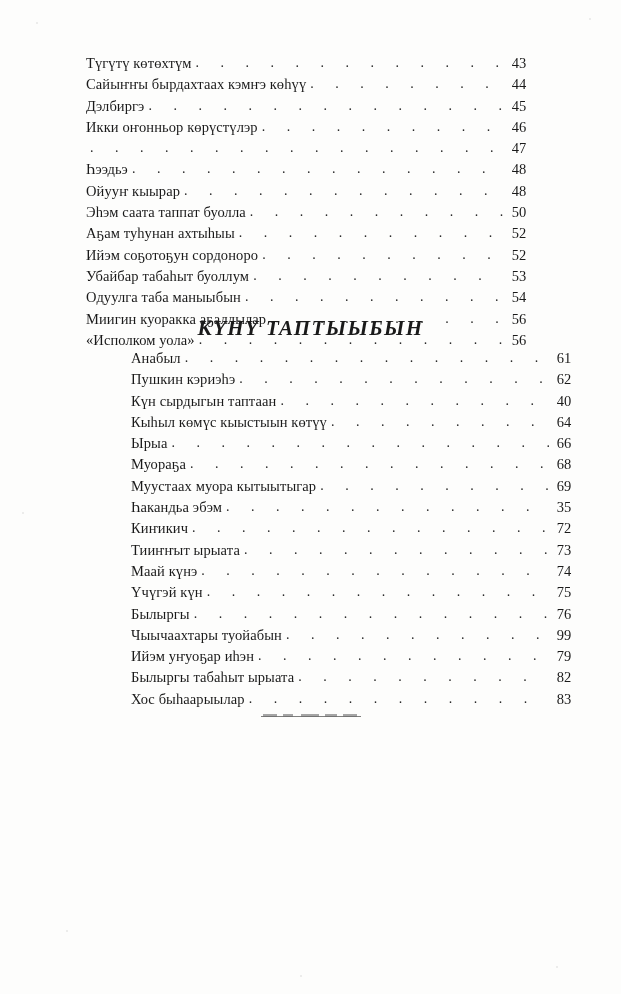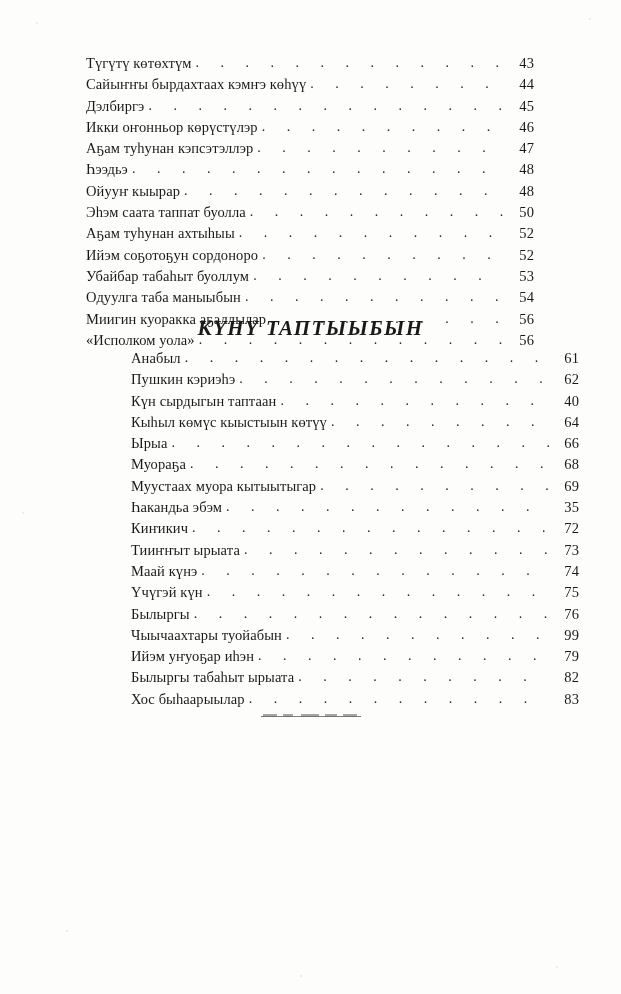--- a/index.html
+++ b/index.html
@@ -59,21 +59,21 @@
     padding: 0 4px;
     letter-spacing: 9px;
     font-size: 14px;
     color: #2a2a2a;
     position: relative;
     top: -1px;
   }
   .entry .page-num {
     flex: 0 0 auto;
     width: 30px;
-    text-align: right;
+    text-align: center;
     font-size: 14.5px;
   }
   .section-heading {
     text-align: center;
     font-size: 21px;
     font-weight: bold;
     letter-spacing: 1.4px;
     margin: 0;
     font-style: italic;
   }
@@ -132,21 +132,20 @@
         <span class="page-num">45</span>
       </div>
 
       <div class="entry">
         <span class="title">Икки оҥонньор көрүстүлэр</span>
         <span class="leaders">. . . . . . . . . . . . . . . . . . . . . . . . . . . .</span>
         <span class="page-num">46</span>
       </div>
 
       <div class="entry">
-        <span class="title">Аҕам туһунан кэпсэтэллэр</span>
         <span class="leaders">. . . . . . . . . . . . . . . . . . . . . . . . . . . .</span>
         <span class="page-num">47</span>
       </div>
 
       <div class="entry">
         <span class="title">Һээдьэ</span>
         <span class="leaders">. . . . . . . . . . . . . . . . . . . . . . . . . . . .</span>
         <span class="page-num">48</span>
       </div>
 

